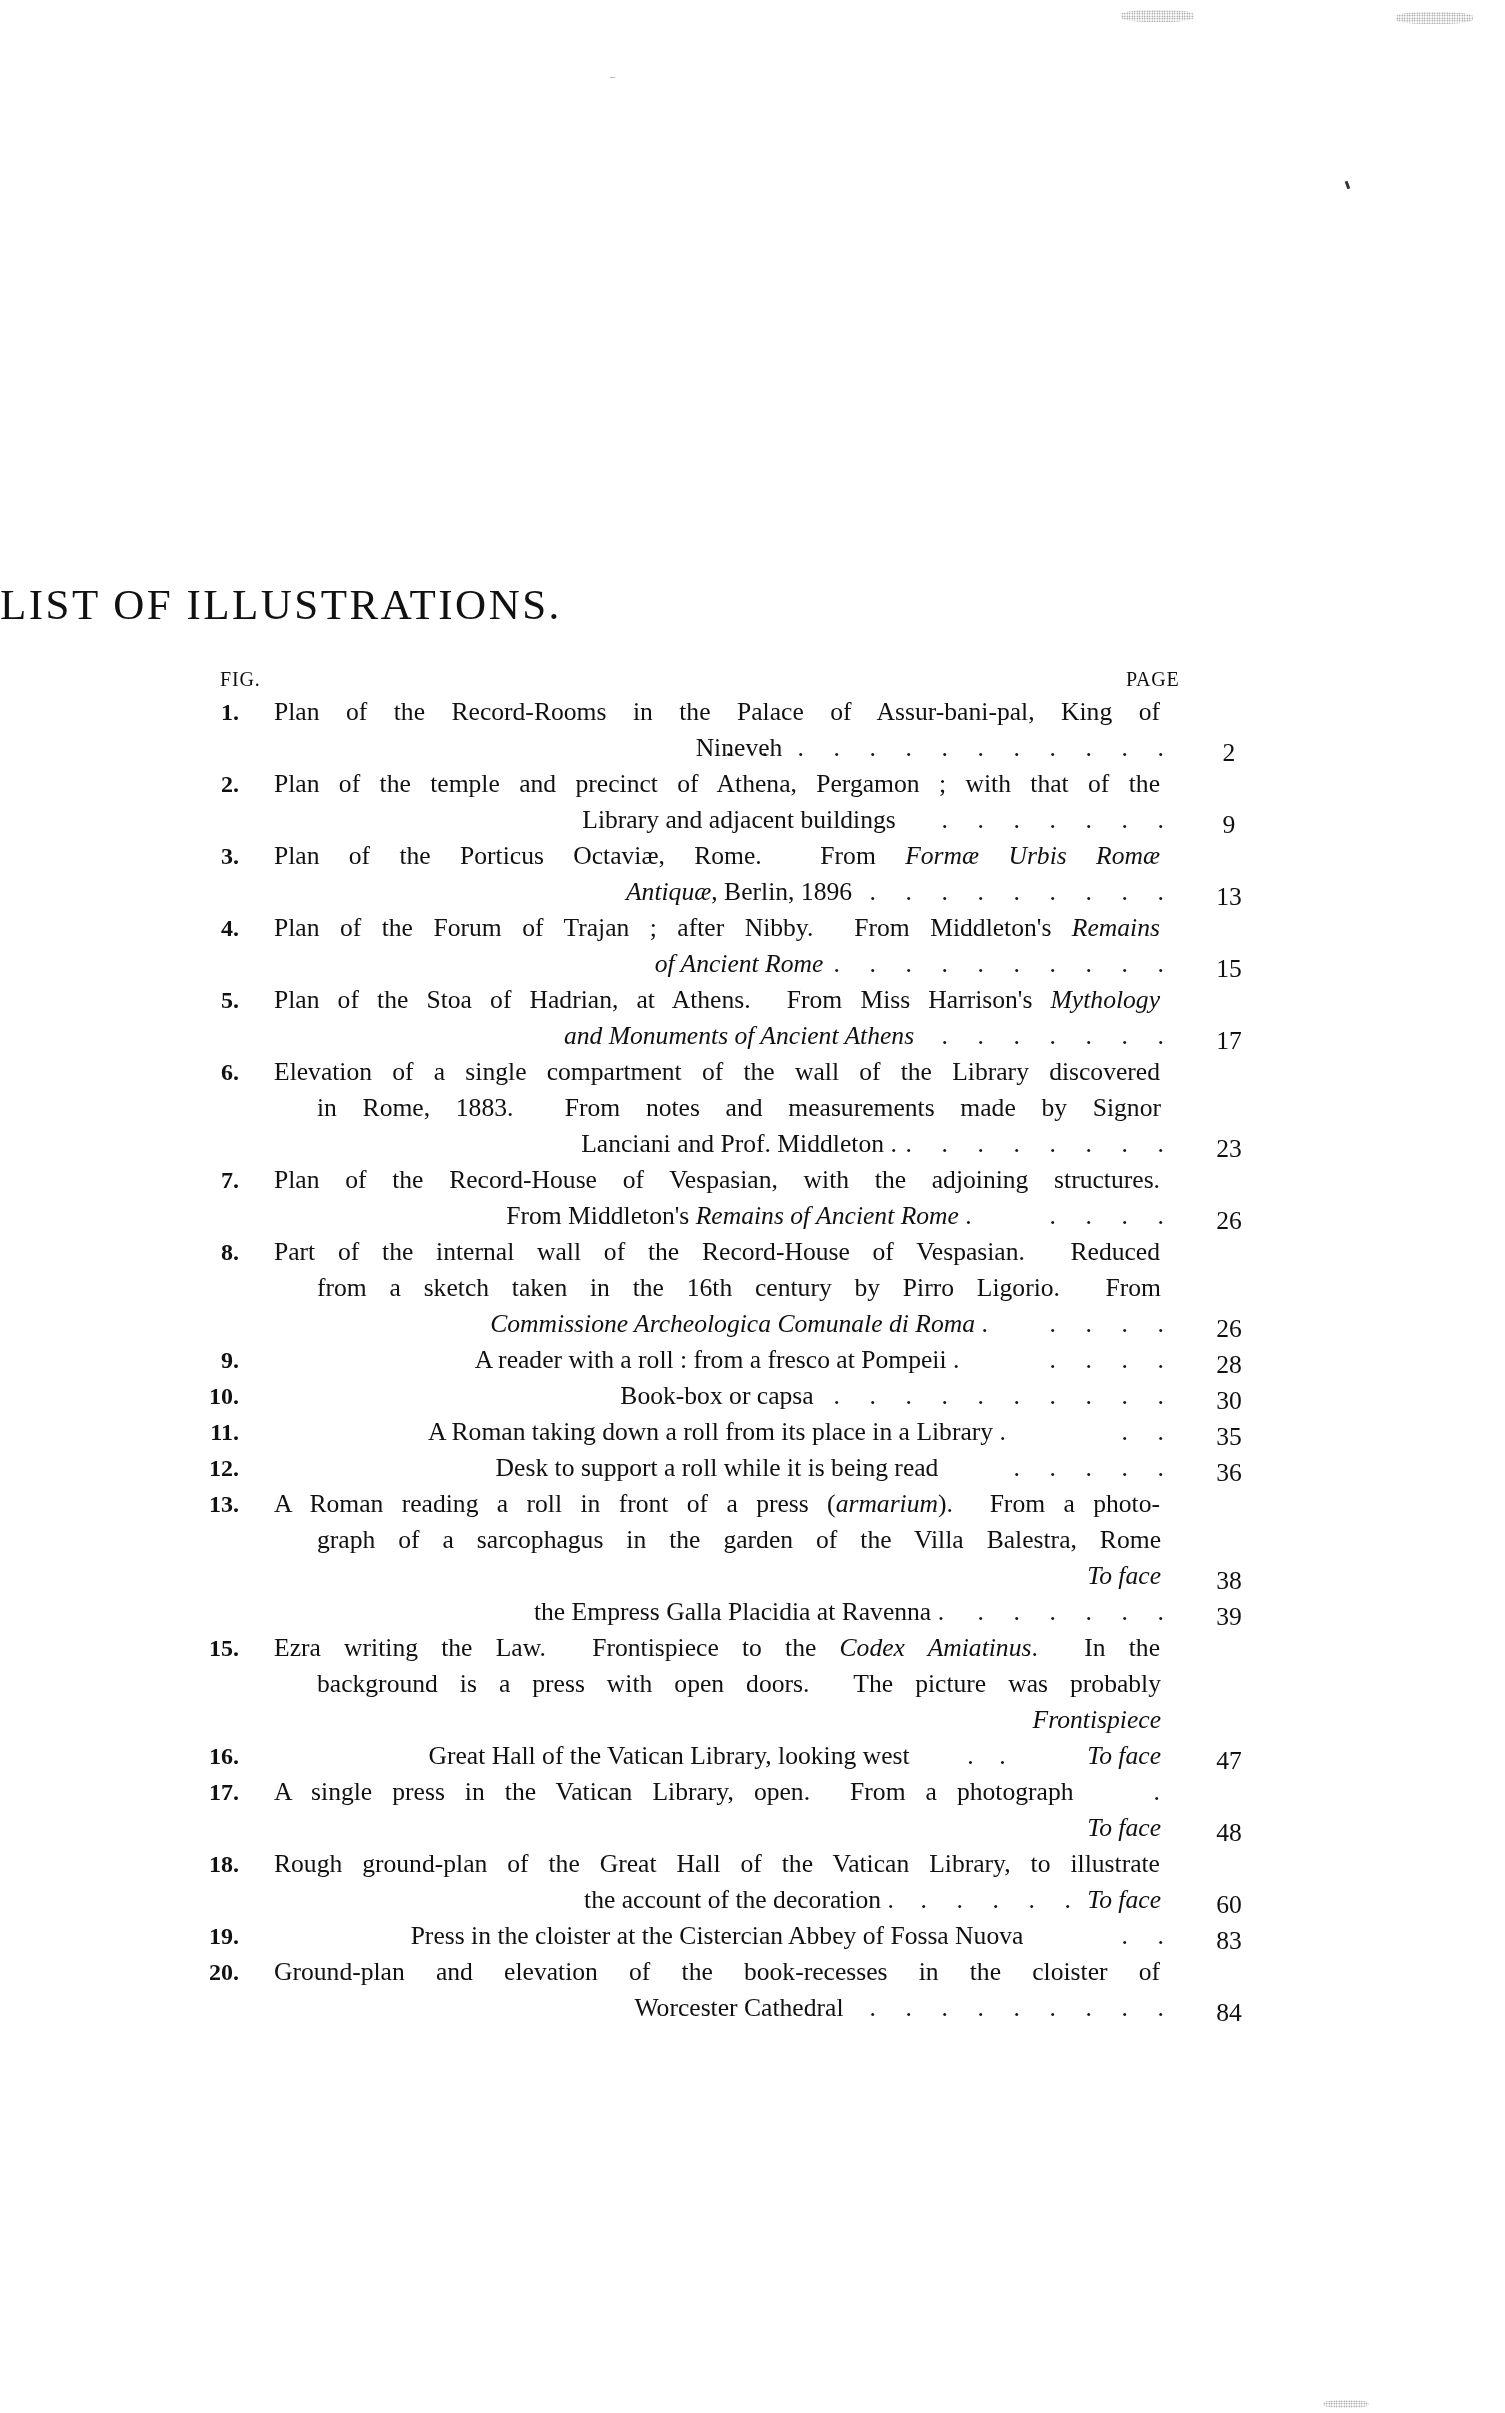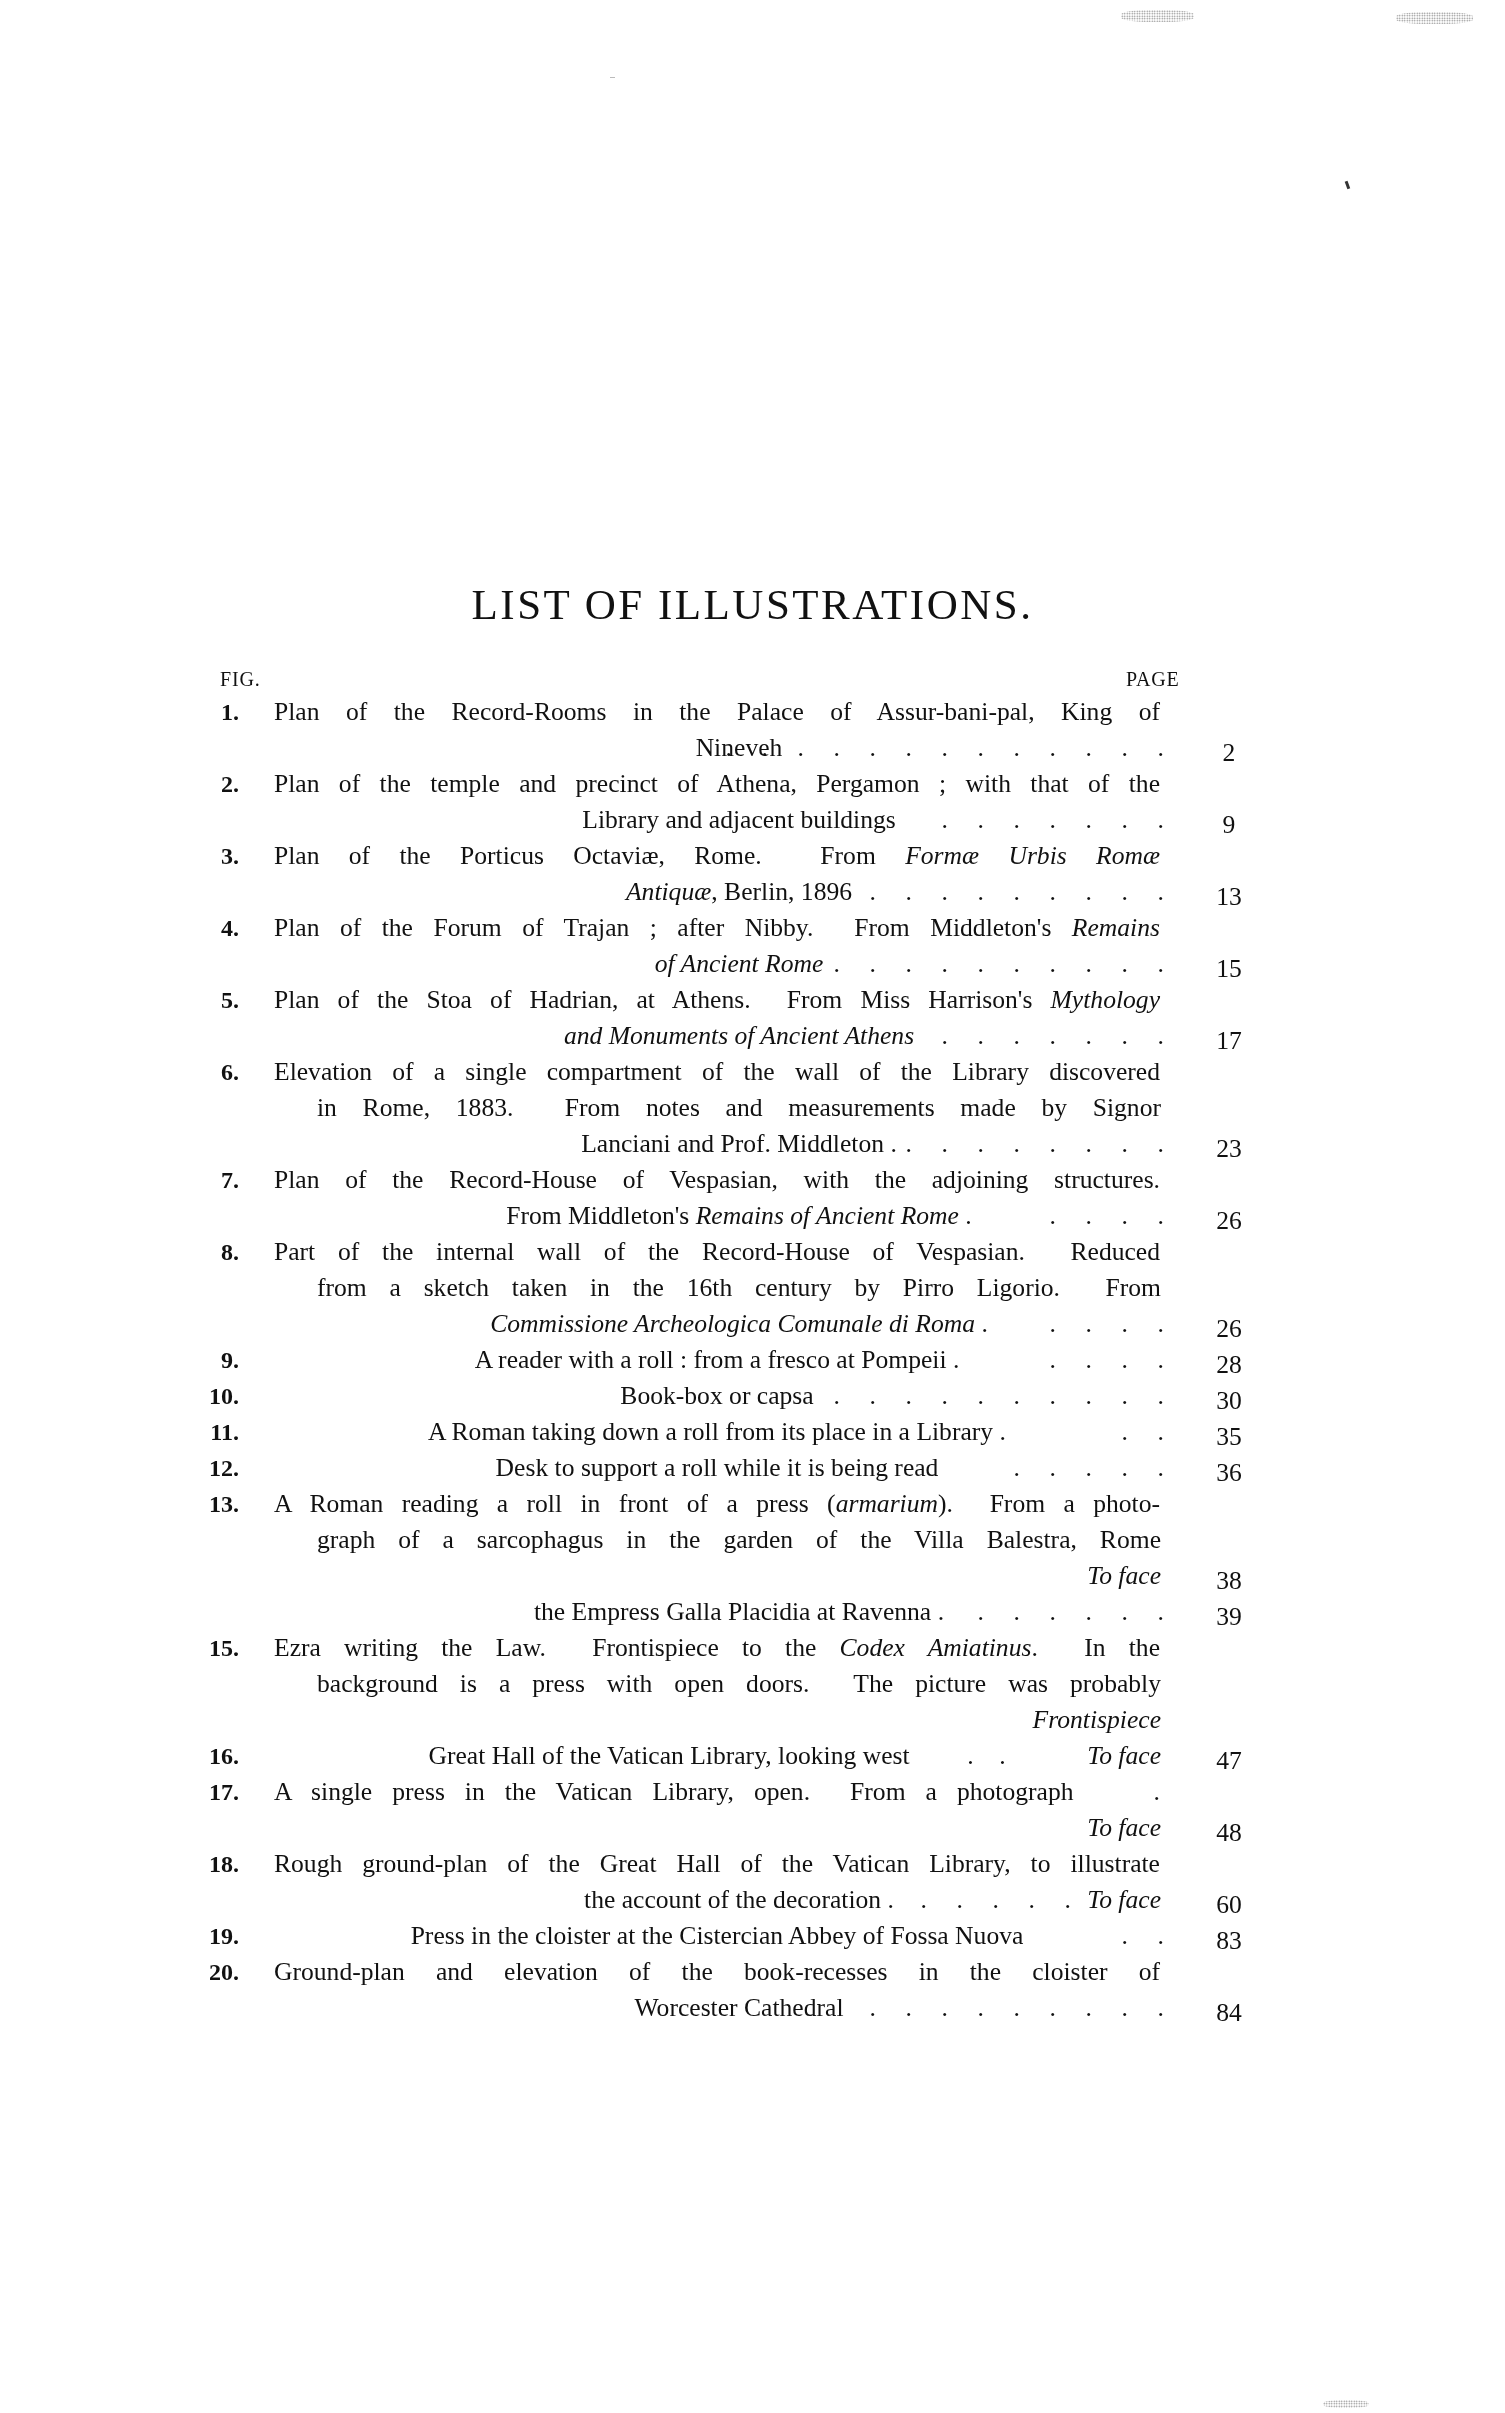--- a/index.html
+++ b/index.html
@@ -1,21 +1,21 @@
 <!DOCTYPE html>
 <html style="font-size:13px"><head>
 <meta charset="utf-8">
 <style>
   html, body { margin:0; padding:0; background:#ffffff; }
   body { width:1505px; height:2413px; position:relative; overflow:hidden;
          font-family:"Liberation Serif","DejaVu Serif",serif; color:#111; }
   .speck { position:absolute; height:11.5px; opacity:.55;
            background-image: radial-gradient(#222 0.7px, transparent 0.9px);
            background-size:2.5px 2.5px; border-radius:40%; }
-  .title { position:absolute; left:0; width:100%; top:551px; text-align:center;
+  .title { position:absolute; left:0; width:100%; top:551px; text-align:left;
            font-size:43px; letter-spacing:2.5px; font-weight:normal; }
   .hdr { position:absolute; top:668px; font-size:20px; letter-spacing:0.8px; }
   .hdr-fig { left:220px; }
   .hdr-page { left:1126px; }
   #entries { position:absolute; left:0; top:694px; width:1505px; }
   .entry { position:relative; font-size:25.6px; line-height:36px; }
   .line { position:relative; height:36px; white-space:nowrap; }
   .num { position:absolute; right:calc(1505px - 239px); font-weight:bold; font-size:24px; }
   .txt { position:absolute; left:274px; width:886px; text-align:justify; text-align-last:justify; }
   .txt.cont { left:317px; width:844px; }

